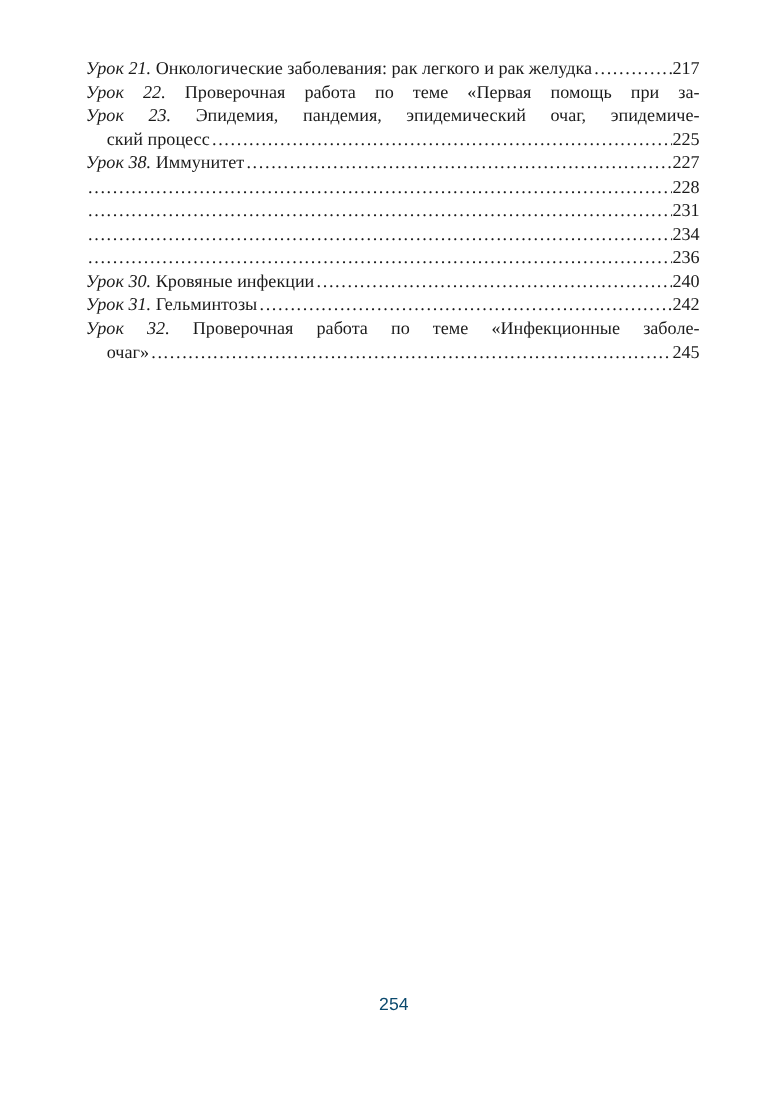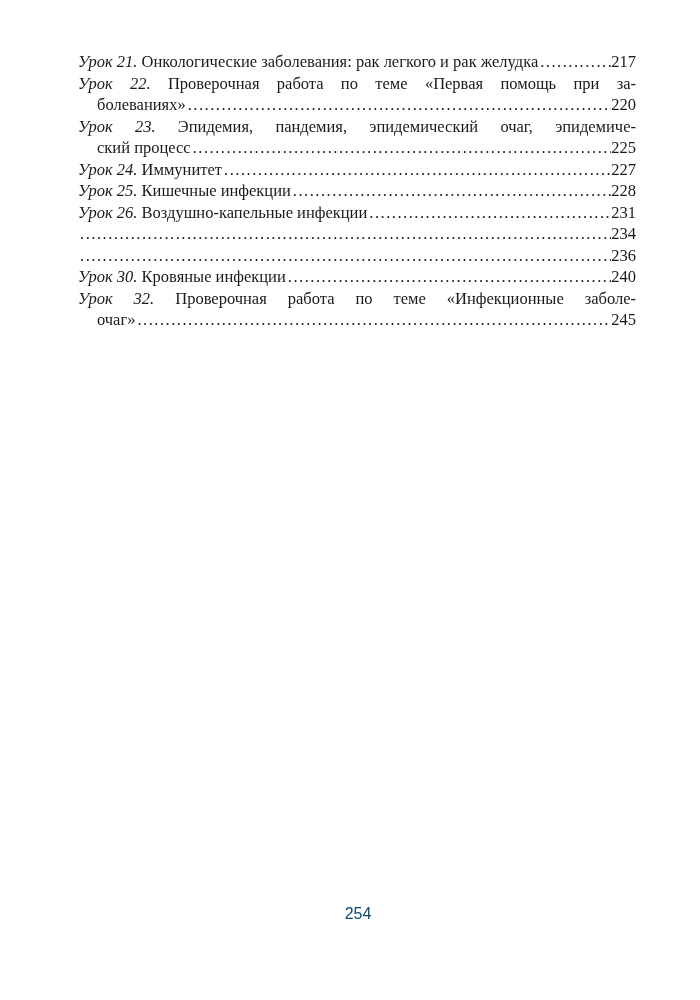--- a/index.html
+++ b/index.html
@@ -78,49 +78,42 @@
 
     <div class="entry">
       <span class="t"><em class="lbl">Урок 21.</em> <span>Онкологические заболевания: рак легкого и рак желудка</span></span>
       <span class="dots"></span>
       <span class="pgnum">217</span>
     </div>
 
     <div class="jline">
       <em class="lbl">Урок 22.</em> <span>Проверочная работа по теме «Первая помощь при за-</span>
     </div>
-    <div class="entry cont">
-      <span class="t">болеваниях»</span>
-      <span class="dots"></span>
-      <span class="pgnum">220</span>
-    </div>
 
     <div class="jline">
       <em class="lbl">Урок 23.</em> <span>Эпидемия, пандемия, эпидемический очаг, эпидемиче-</span>
     </div>
     <div class="entry cont">
       <span class="t">ский процесс</span>
       <span class="dots"></span>
       <span class="pgnum">225</span>
     </div>
 
     <div class="entry">
-      <span class="t"><em class="lbl">Урок 24.</em> <span>Иммунитет</span></span>
+      <span class="t"><em class="lbl">Урок 38.</em> <span>Иммунитет</span></span>
       <span class="dots"></span>
       <span class="pgnum">227</span>
     </div>
 
     <div class="entry">
-      <span class="t"><em class="lbl">Урок 25.</em> <span>Кишечные инфекции</span></span>
       <span class="dots"></span>
       <span class="pgnum">228</span>
     </div>
 
     <div class="entry">
-      <span class="t"><em class="lbl">Урок 26.</em> <span>Воздушно-капельные инфекции</span></span>
       <span class="dots"></span>
       <span class="pgnum">231</span>
     </div>
 
     <div class="entry">
       <span class="dots"></span>
       <span class="pgnum">234</span>
     </div>
 
     <div class="entry">
@@ -128,20 +121,25 @@
       <span class="pgnum">236</span>
     </div>
 
 
     <div class="entry">
       <span class="t"><em class="lbl">Урок 30.</em> <span>Кровяные инфекции</span></span>
       <span class="dots"></span>
       <span class="pgnum">240</span>
     </div>
 
+    <div class="entry">
+      <span class="t"><em class="lbl">Урок 31.</em> <span>Гельминтозы</span></span>
+      <span class="dots"></span>
+      <span class="pgnum">242</span>
+    </div>
 
     <div class="jline">
       <em class="lbl">Урок 32.</em> <span>Проверочная работа по теме «Инфекционные заболе-</span>
     </div>
     <div class="entry cont">
       <span class="t">очаг»</span>
       <span class="dots"></span>
       <span class="pgnum">245</span>
     </div>
 

